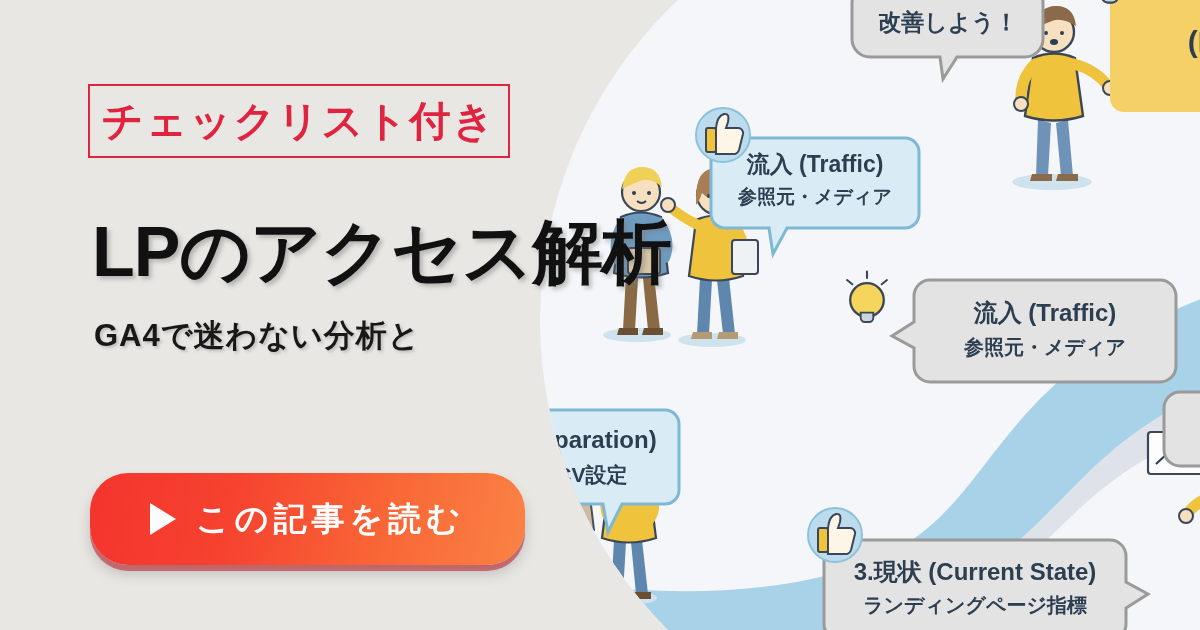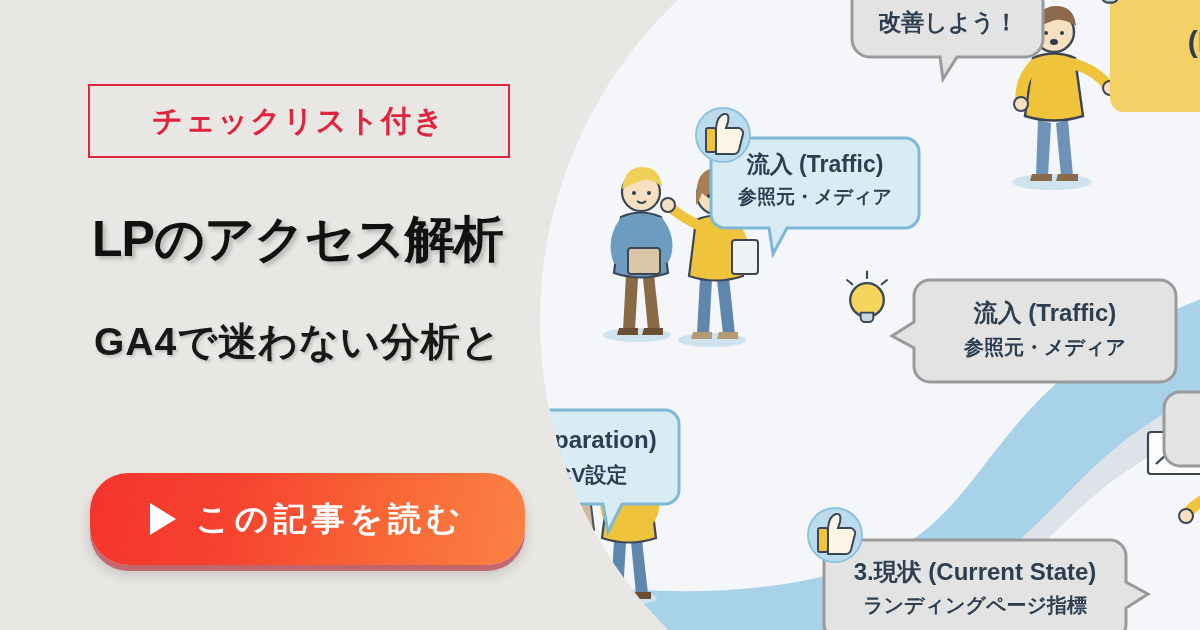--- a/index.html
+++ b/index.html
@@ -28,38 +28,38 @@
   }
 
   #badge{
     position:absolute; left:88px; top:84px;
     width:422px; height:74px;
     border:2px solid #e0243f;
     display:flex; align-items:center; justify-content:center;
   }
   #badge-text{
     color:#e0243f;
-    font-size:30px;
+    font-size:41px;
     font-weight:bold;
     letter-spacing:2px;
     white-space:nowrap;
   }
 
   #title{
     position:absolute; left:92px; top:206px;
-    font-size:50px; font-weight:bold; color:#111;
+    font-size:70px; font-weight:bold; color:#111;
     letter-spacing:-1px;
     white-space:nowrap;
     text-shadow: 3px 3px 4px rgba(120,120,120,.45);
     z-index:6;
   }
 
   #subtitle{
     position:absolute; left:94px; top:312px;
-    font-size:39px; font-weight:bold; color:#181818;
+    font-size:31px; font-weight:bold; color:#181818;
     line-height:1.55;
     letter-spacing:1px;
     text-shadow: 2px 2px 3px rgba(130,130,130,.40);
     z-index:6;
   }
   #subtitle .l{ display:block; white-space:nowrap; }
 
   #cta{
     position:absolute; left:90px; top:473px;
     width:435px; height:92px;

